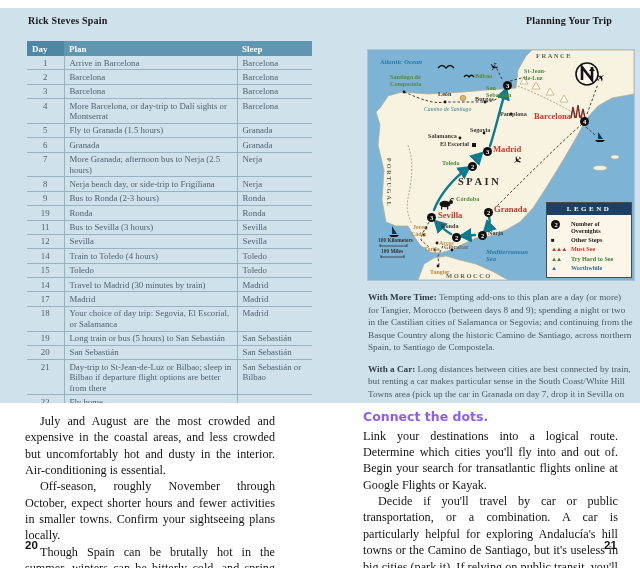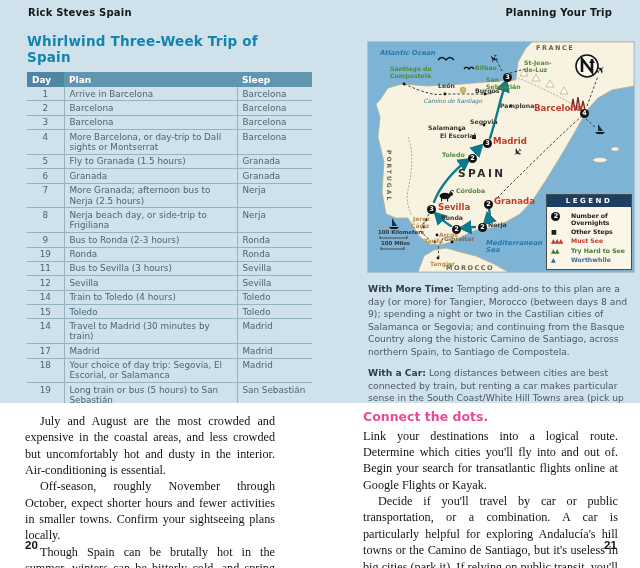--- a/index.html
+++ b/index.html
@@ -1,18 +1,18 @@
 <!DOCTYPE html>
 <html><head>
 <meta charset="utf-8">
 <style>
   html,body{margin:0;padding:0;}
   .page{position:relative;width:640px;height:568px;background:#ffffff;overflow:hidden;
         font-family:"DejaVu Sans","Liberation Sans",sans-serif;}
-  .top-section{position:absolute;left:0;top:0;width:640px;height:403px;background:#cfe1eb;}
+  .top-section{position:absolute;left:0;top:8px;width:640px;height:403px;background:#cfe1eb;font-family:Liberation Serif, serif;}
   .running-head{position:absolute;top:7px;font-size:10px;font-weight:bold;color:#16181a;letter-spacing:.2px;}
   .rh-left{left:28px;}
   .rh-right{right:28px;}
 
   
   .left-col{position:absolute;left:27px;top:33px;width:256px;}
   .chapter-title{font-size:13.5px;font-weight:bold;color:#1085b0;margin:0 0 7px 0;letter-spacing:.2px;}
   table.itin{border-collapse:collapse;width:255px;table-layout:fixed;}
   table.itin th{font-size:9px;font-weight:bold;color:#fff;text-align:left;padding:2.5px 5px;}
   th.col-day{background:#4e86a4;width:27px;text-align:center;padding:2.5px 2px;}
@@ -55,37 +55,36 @@
 
   
   .bottom-section{position:absolute;left:0;top:403px;width:640px;height:212px;background:#ffffff;}
   .bcol{position:absolute;top:10px;font-family:"Liberation Serif","DejaVu Serif",serif;
         font-size:12.2px;line-height:1.34;color:#141414;text-align:justify;}
   .bcol-left{left:25px;width:250px;}
   .bcol-right{left:363px;width:255px;top:6px;}
   .bcol p{margin:0;}
   .indent{text-indent:15px;}
   .dots-heading{font-family:"DejaVu Sans","Liberation Sans",sans-serif;font-size:12.5px;font-weight:bold;
-        color:#ec4899;margin:0 0 2px 0;}
+        color:#8b5cf6;margin:0 0 2px 0;}
   .pageno{position:absolute;top:136px;font-size:11.5px;font-weight:bold;color:#111;
         font-family:"Liberation Sans",sans-serif;}
   .pn-left{left:25px;}
   .pn-right{left:604px;}
 </style>
 </head>
 <body>
 
 <div class="page">
 
   <div class="top-section">
     <div class="running-head rh-left">Rick Steves Spain</div>
     <div class="running-head rh-right">Planning Your Trip</div>
 
     <div class="left-col">
-      <h2 class="chapter-title">Whirlwind Three-Week Trip of Spain</h2>
       <table class="itin">
         <thead>
           <tr>
             <th class="col-day">Day</th>
             <th class="col-plan">Plan</th>
             <th class="col-sleep">Sleep</th>
           </tr>
         </thead>
         <tbody>
             <tr>

